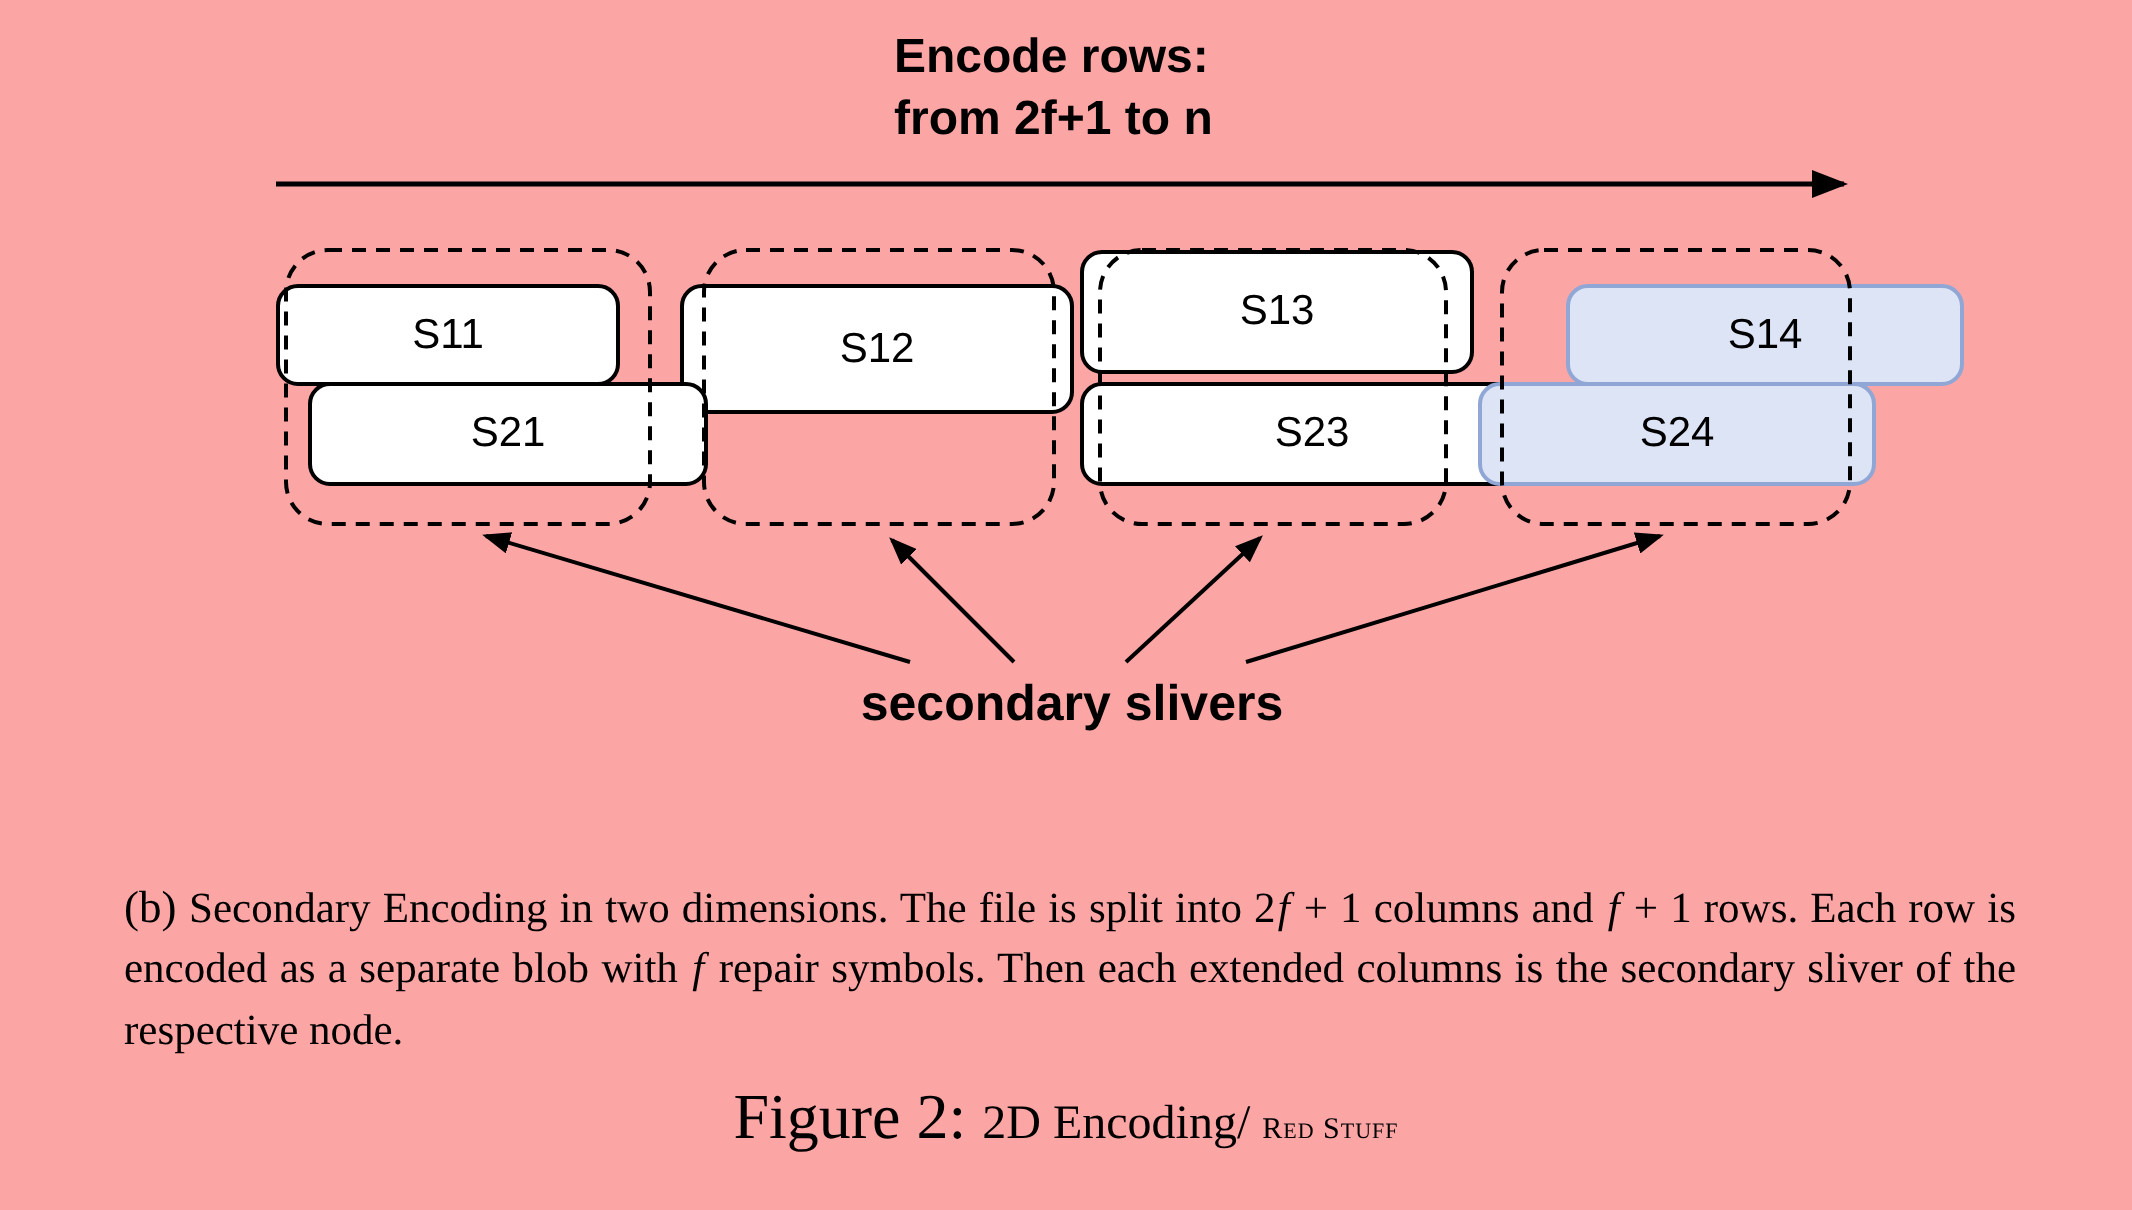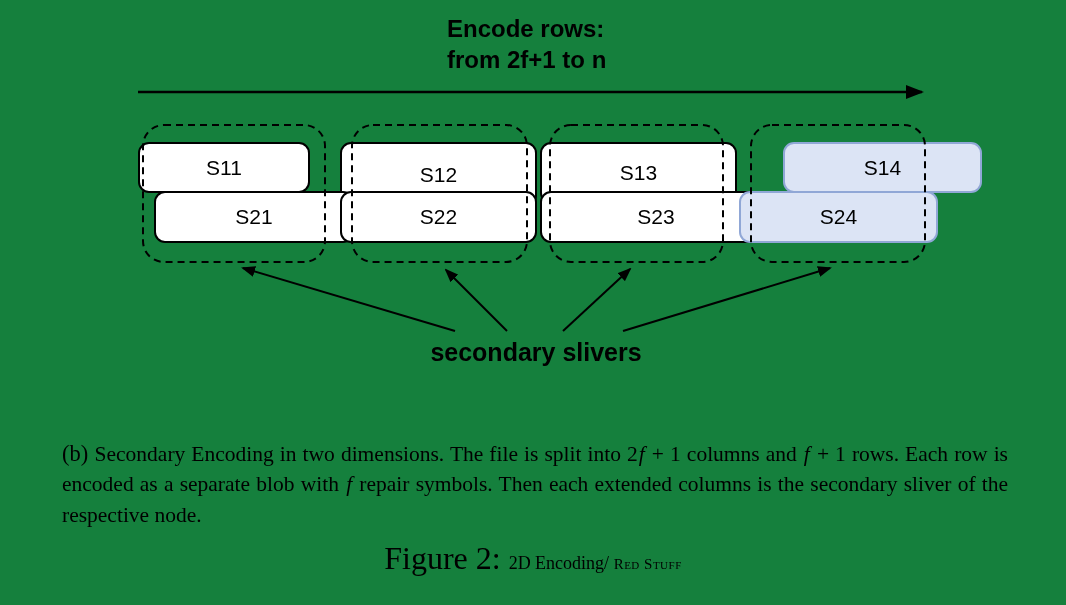--- a/index.html
+++ b/index.html
@@ -1,20 +1,20 @@
 <!DOCTYPE html>
 <html style="--highlight-fill: #dce4f5; --highlight-border: #90a7d6; --line-color: #000000;"><head>
 <meta charset="utf-8">
 <style>
   html, body { margin: 0; padding: 0; background: #ffffff; }
   #canvas {
     position: relative;
     width: 1066px;
     height: 605px;
-    background: #15803d;
+    background: #fca5a5;
     font-family: "Liberation Sans", sans-serif;
     color: #000;
     overflow: hidden;
   }
   .abs { position: absolute; }
 
   
   #encode-title {
     left: 447px; top: 13px;
     font-size: 24px; font-weight: bold; line-height: 31px;
@@ -64,37 +64,36 @@
   #caption .prefix { font-size: 22.5px; }
 
   
   #figure-caption {
     left: 0; top: 540px; width: 1066px;
     text-align: center;
     font-family: "Liberation Serif", serif;
     color: #000;
   }
   #figure-caption .fig-label { font-size: 32px; text-align: right; }
-  #figure-caption .fig-text { font-size: 18px; }
+  #figure-caption .fig-text { font-size: 24px; }
   #figure-caption .fig-sc { font-size: 15px; font-variant: small-caps; letter-spacing: 0.5px; }
 </style>
 </head>
 <body>
 
 <div id="canvas">
 
   <div id="encode-title" class="abs"><span>Encode rows:</span><br><span>from 2f+1 to n</span></div>
 
   <div class="cell" style="left:138px; top:142px; width:172px; height:51px;">S11</div>
   <div class="cell" style="left:340px; top:142px; width:197px; height:65px;">S12</div>
-  <div class="cell" style="left:540px; top:142px; width:197px; height:62px;">S13</div>
+  <div class="cell" style="left:540px; top:125px; width:197px; height:62px;">S13</div>
   <div class="cell hl" style="left:739px; top:142px; width:199px; height:51px;margin-left:44px;">S14</div>
 
   <div class="cell" style="left:138px; top:191px; width:200px; height:52px;margin-left:16px;">S21</div>
-  <div class="cell" style="left:340px; top:191px; width:197px; height:52px;">S22</div>
   <div class="cell" style="left:540px; top:191px; width:232px; height:52px;">S23</div>
   <div class="cell hl" style="left:739px; top:191px; width:199px; height:52px;">S24</div>
 
   <svg id="shapes" viewBox="0 0 1066 605" xmlns="http://www.w3.org/2000/svg">
     <defs>
       <marker id="bigHead" markerUnits="userSpaceOnUse" markerWidth="18" markerHeight="14" refX="16" refY="7" orient="auto">
         <path d="M0,0 L18,7 L0,14 Z" fill="#000"></path>
       </marker>
       <marker id="smallHead" markerUnits="userSpaceOnUse" markerWidth="14" markerHeight="11" refX="12" refY="5.5" orient="auto">
         <path d="M0,0 L14,5.5 L0,11 Z" fill="#000"></path>

